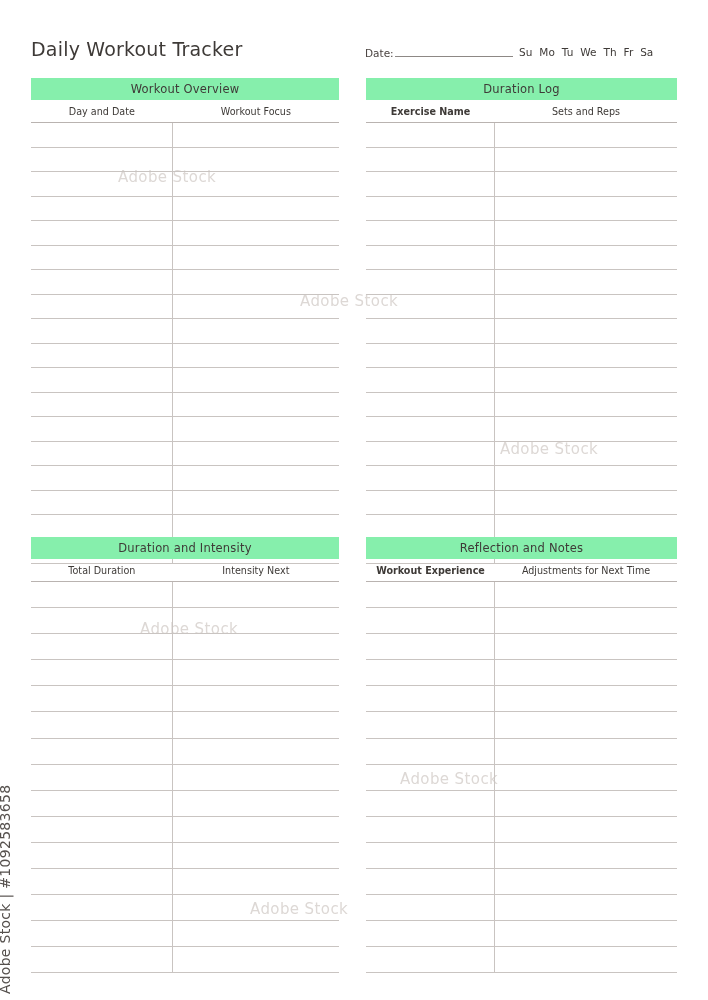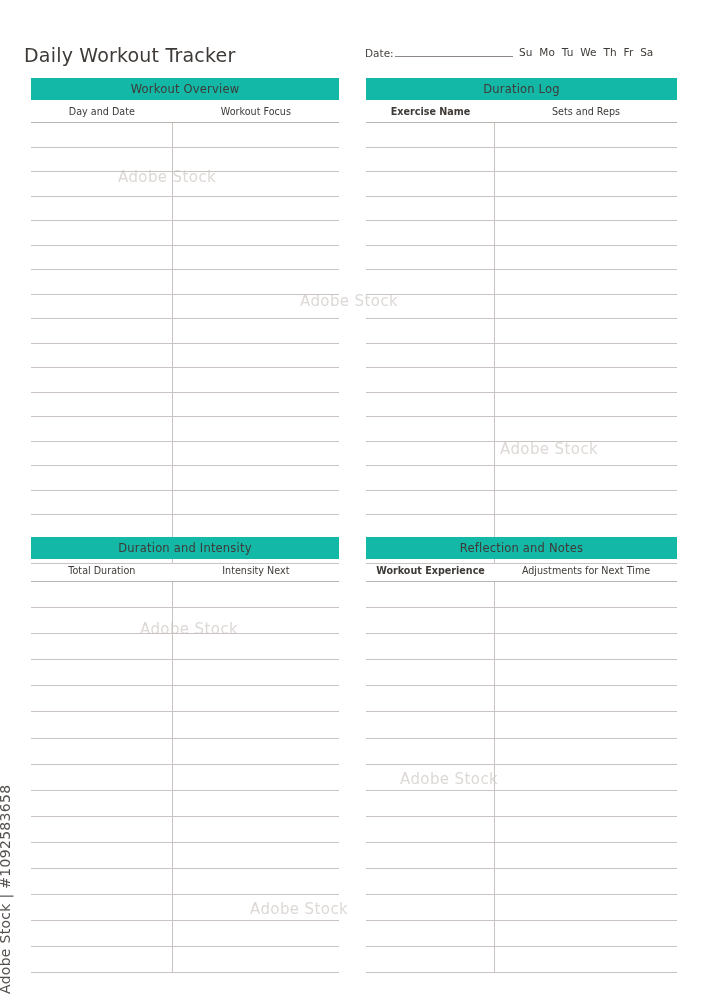--- a/index.html
+++ b/index.html
@@ -27,28 +27,27 @@
   
   .header {
     position: absolute;
     left: 0;
     top: 18px;
     width: 708px;
     height: 46px;
   }
   .page-title {
     position: absolute;
-    left: 24px;
+    left: 31px;
     top: 20px;
     font-size: 19px;
     font-weight: 400;
     letter-spacing: 0.2px;
     color: #3e3a37;
     white-space: nowrap;
-    margin-top: 6px;
   }
   .date-block {
     position: absolute;
     left: 365px;
     top: 28px;
     display: flex;
     align-items: baseline;
   }
   .date-label {
     font-size: 10.5px;
@@ -74,21 +73,21 @@
   .weekday {
     white-space: nowrap;
   }
 
   
   .section {
     position: absolute;
   }
   .section-title {
     height: 22px;
-    background: #14b8a6;
+    background: #86efac;
     display: flex;
     align-items: center;
     justify-content: center;
     font-size: 11.5px;
     color: #3e3a37;
     letter-spacing: 0.2px;
   }
   .col-headers {
     display: flex;
     height: 22px;

